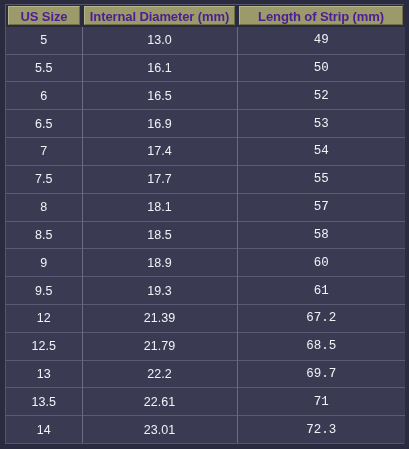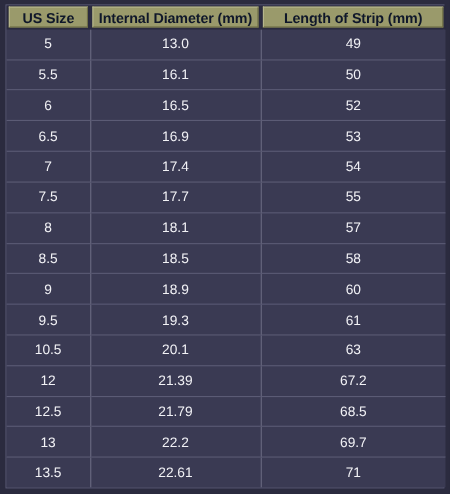--- a/index.html
+++ b/index.html
@@ -49,42 +49,42 @@
   thead th .hcell {
     box-sizing: border-box;
     margin: 1px 2px 2px 2px;
     height: 19px;
     line-height: 19px;
     background: #9a9a6b;
     border-top: 1px solid #b6b68c;
     border-left: 1px solid #b6b68c;
     border-right: 1px solid #6f6f47;
     border-bottom: 1px solid #6f6f47;
-    color: #0f172a;
+    color: #4c1d95;
     font-size: 13px;
     font-weight: bold;
     text-align: center;
     white-space: nowrap;
     overflow: hidden;
     letter-spacing: -0.1px;
   }
 
   tbody td {
     height: 19px;
     background: #3a3a53;
     border-top: 1px solid #5b5b75;
     border-right: 1px solid #6a6a82;
     color: #f2f2f6;
     font-size: 12.5px;
     text-align: center;
     vertical-align: middle;
     padding: 0;
     white-space: nowrap;
   }
-  tbody td.last-col { border-right: none; }
+  tbody td.last-col { border-right: none; font-family: Liberation Mono, monospace; }
   tbody tr:first-child td { border-top: none; }
 </style>
 </head>
 <body>
 
 <div id="ring-size-chart">
   <div class="table-frame">
     <table class="chart">
       <colgroup>
         <col class="c-us">
@@ -149,40 +149,40 @@
             <td>9</td>
             <td>18.9</td>
             <td class="last-col">60</td>
           </tr>
           <tr>
             <td>9.5</td>
             <td>19.3</td>
             <td class="last-col">61</td>
           </tr>
           <tr>
-            <td>10.5</td>
-            <td>20.1</td>
-            <td class="last-col">63</td>
-          </tr>
-          <tr>
             <td>12</td>
             <td>21.39</td>
             <td class="last-col">67.2</td>
           </tr>
           <tr>
             <td>12.5</td>
             <td>21.79</td>
             <td class="last-col">68.5</td>
           </tr>
           <tr>
             <td>13</td>
             <td>22.2</td>
             <td class="last-col">69.7</td>
           </tr>
           <tr>
             <td>13.5</td>
             <td>22.61</td>
             <td class="last-col">71</td>
           </tr>
+          <tr>
+            <td>14</td>
+            <td>23.01</td>
+            <td class="last-col">72.3</td>
+          </tr>
         </tbody>
     </table>
   </div>
 </div>
 
 </body></html>

